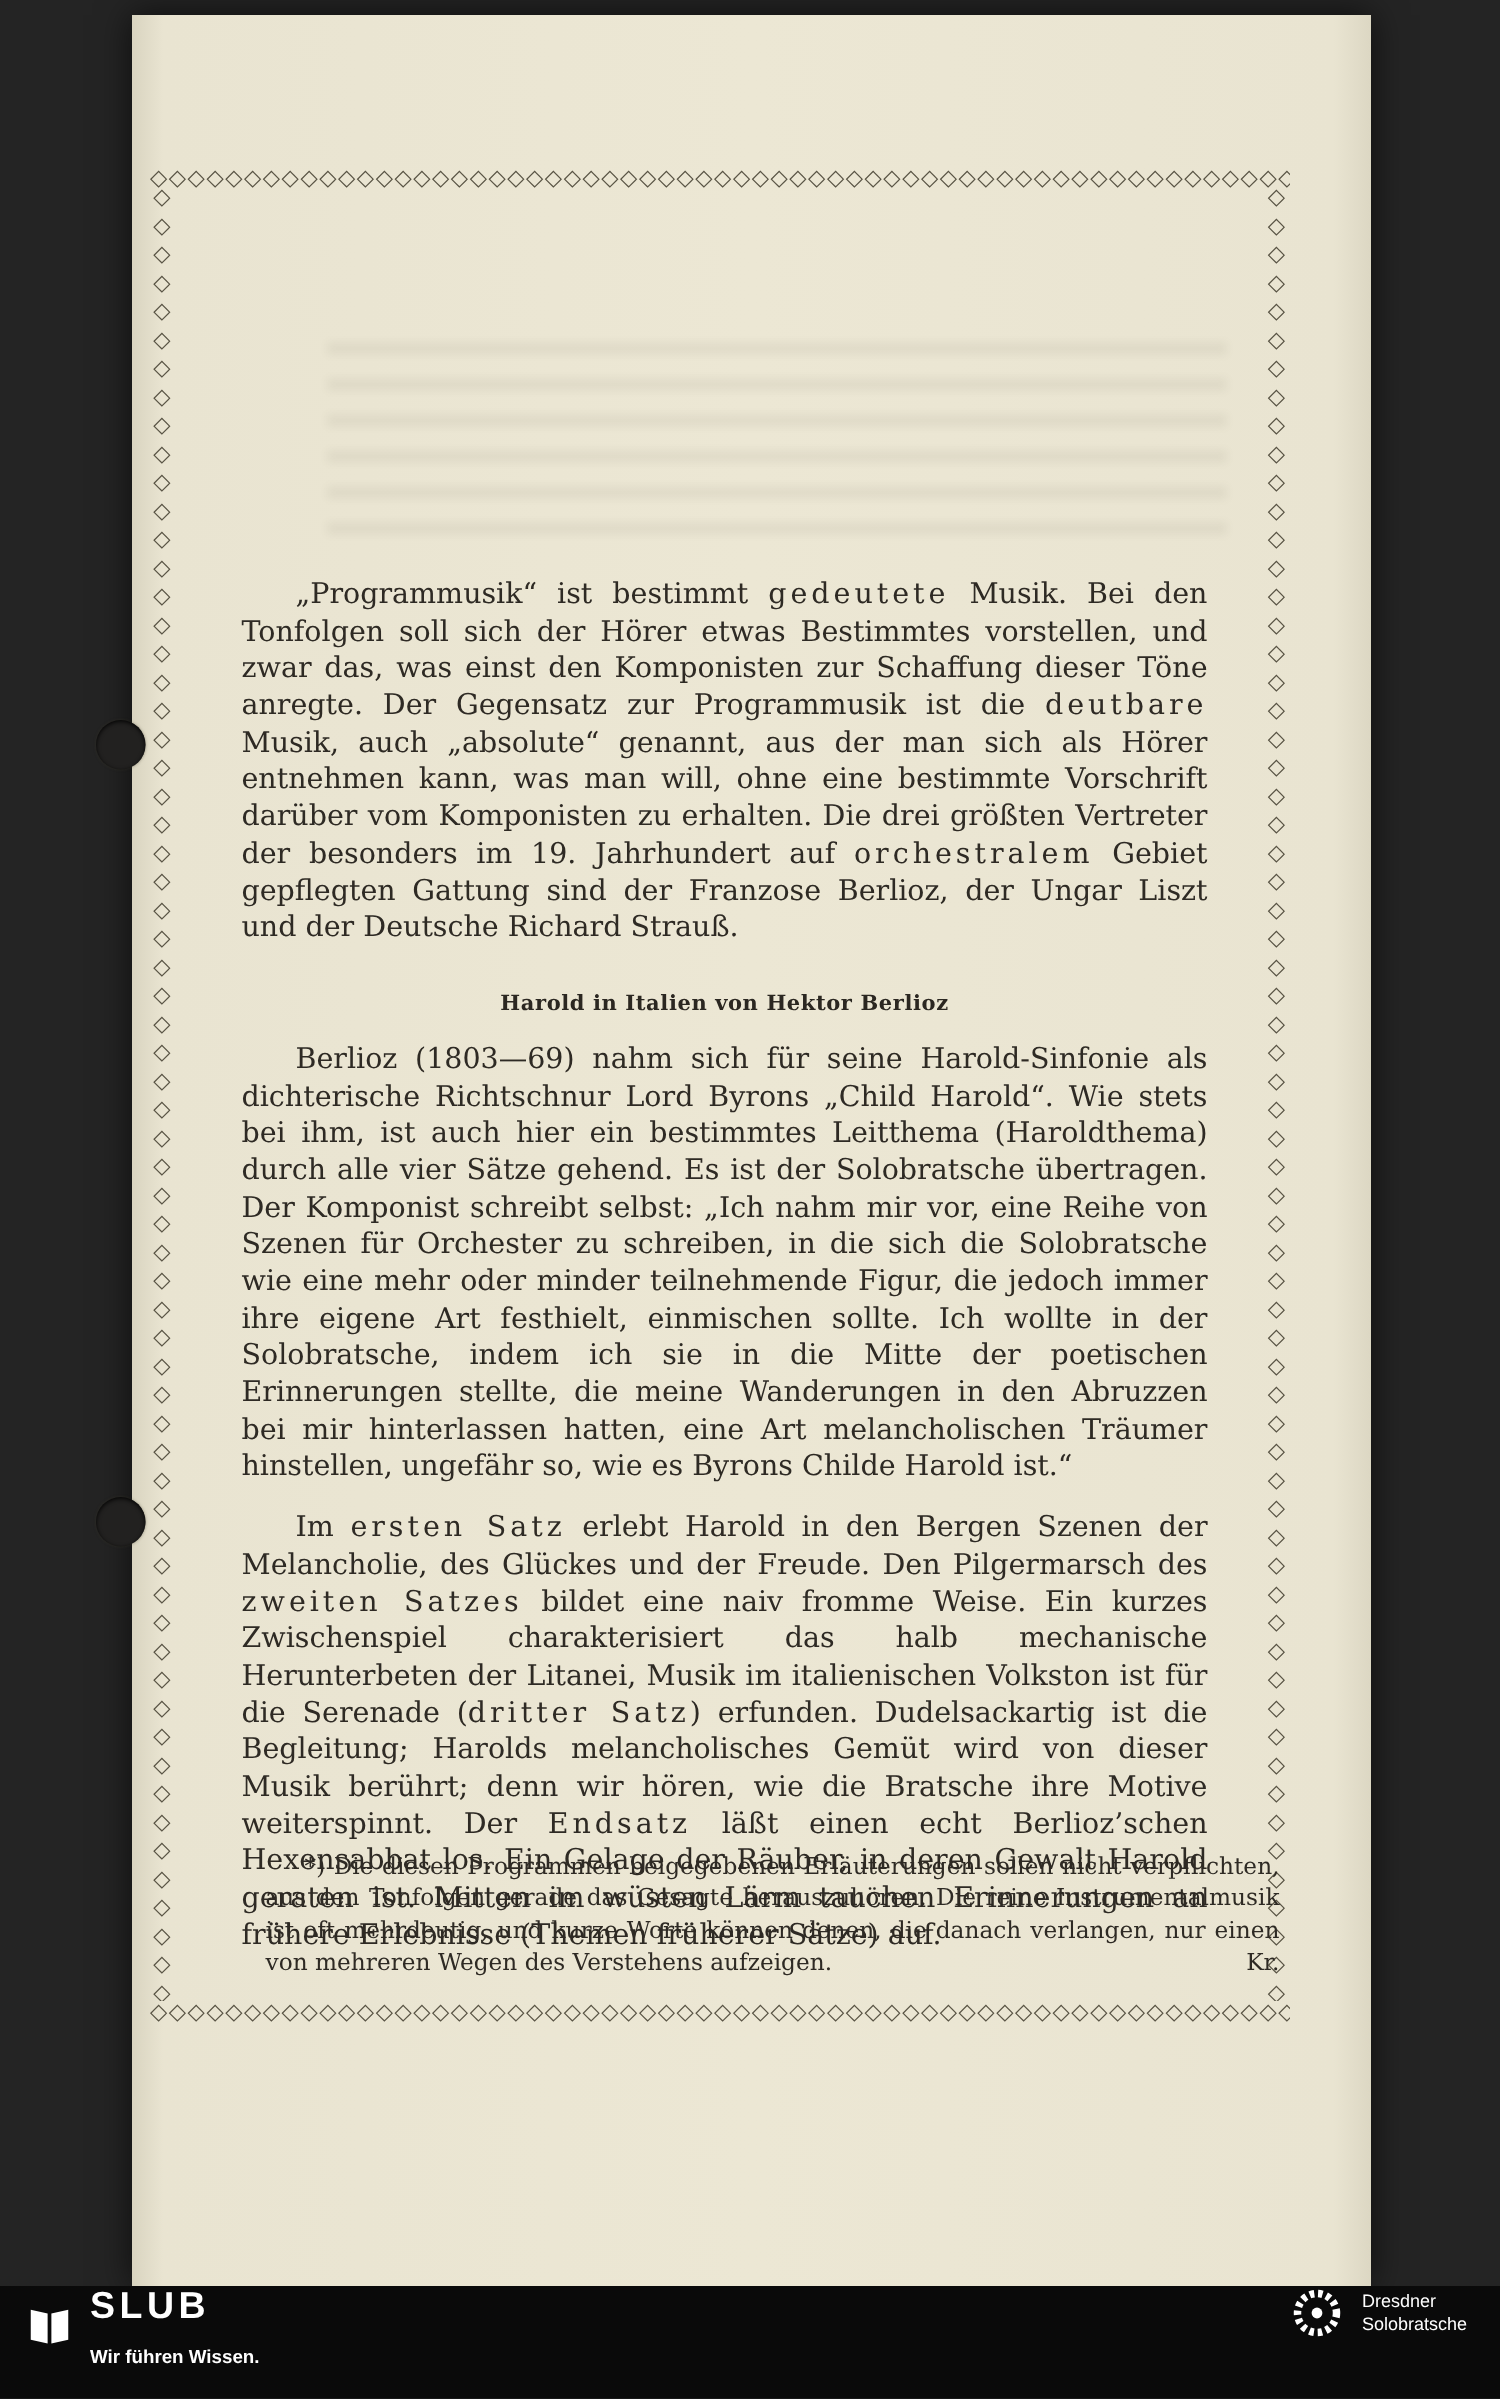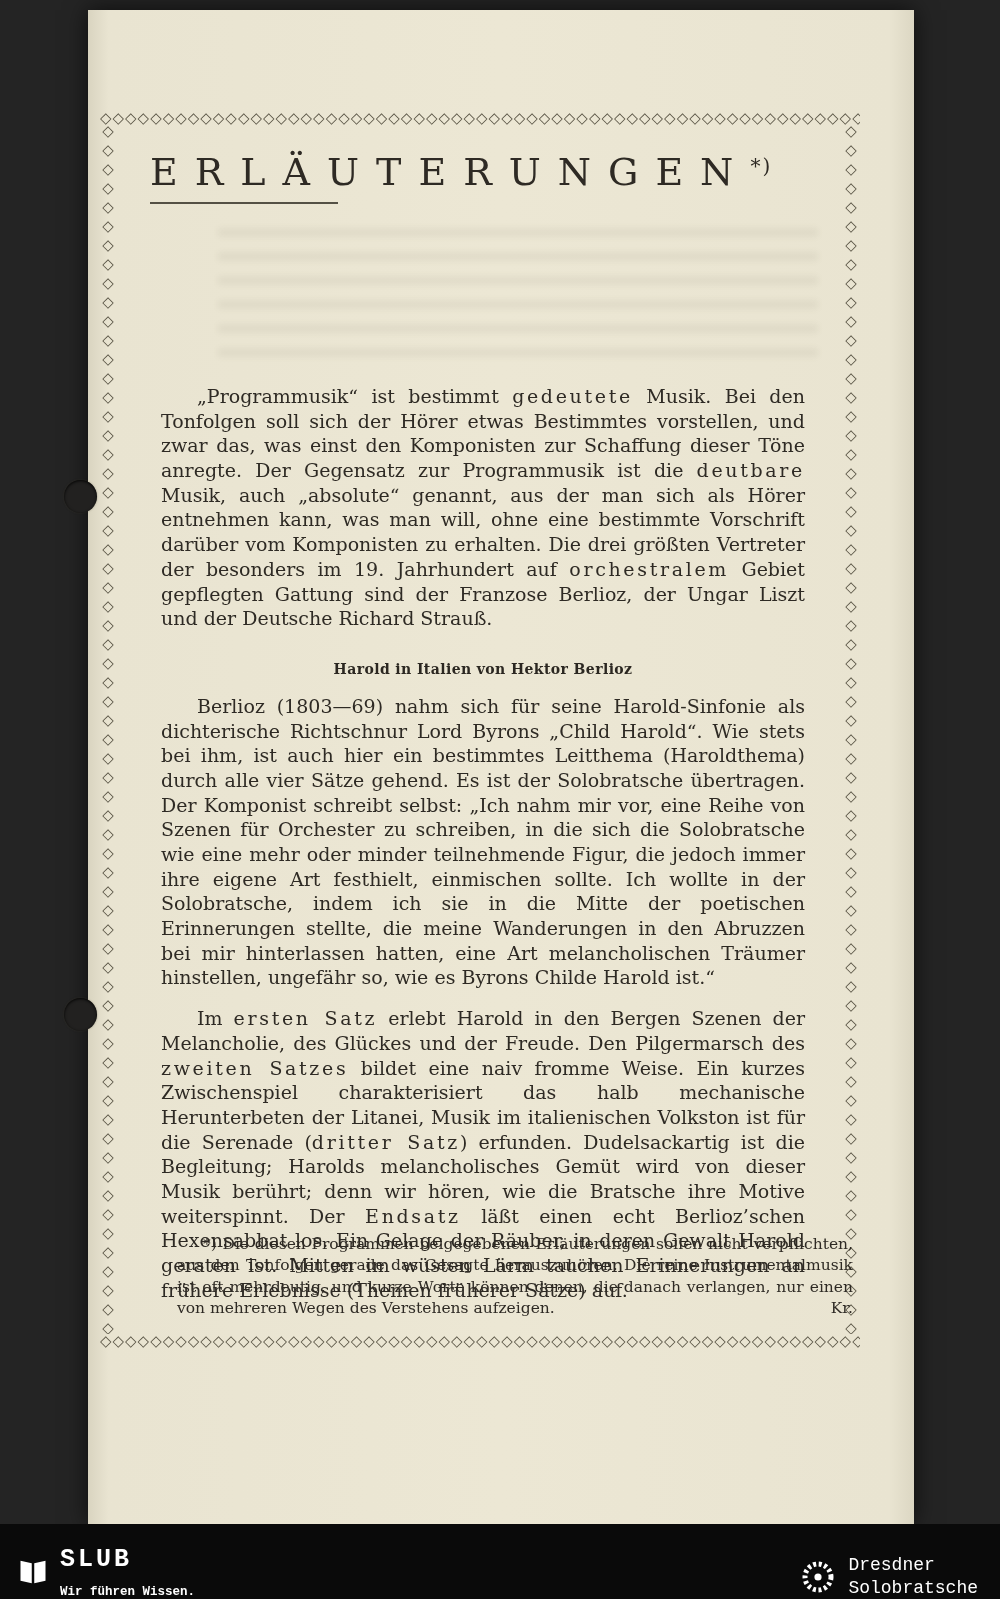--- a/index.html
+++ b/index.html
@@ -64,47 +64,43 @@
   .hole {
     position:absolute; width:33px; height:33px; border-radius:50%;
     background:#222120; left:-24px;
     box-shadow:inset 0 1px 3px rgba(0,0,0,.9), 0 0 2px rgba(60,55,40,.5);
   }
   .hole-1 { top:470px; }
   .hole-2 { top:988px; }
   
   .viewer-footer {
     position:absolute; left:0; bottom:0; width:100%; height:75px;
-    background:#0a0a0a; display:flex; align-items:flex-end;
+    background:#0a0a0a; display:flex; align-items:flex-start;
     justify-content:space-between; padding:0 18px; box-sizing:border-box;
-    font-family:Liberation Mono, monospace; color:#fff;
+    font-family:Liberation Sans, sans-serif; color:#fff;
   }
   .footer-left { display:flex; align-items:center; gap:12px; cursor:pointer; }
   .slub-name { font-size:25px; font-weight:bold; letter-spacing:3px; line-height:1.1; }
   .slub-tagline { font-size:12.5px; font-weight:bold; margin-top:12px; }
   .footer-right { display:flex; align-items:center; gap:12px; cursor:pointer; padding-right:4px; }
-  .phil-text { font-size:18px; line-height:1.25; }
+  .phil-text { font-size:12px; line-height:1.25; }
   .book-icon, .phil-icon { display:flex; align-items:center; }
 </style>
 </head>
 <body>
 
 <div class="stage">
 
   <div class="paper">
 
     <div class="chain chain-top">◇◇◇◇◇◇◇◇◇◇◇◇◇◇◇◇◇◇◇◇◇◇◇◇◇◇◇◇◇◇◇◇◇◇◇◇◇◇◇◇◇◇◇◇◇◇◇◇◇◇◇◇◇◇◇◇◇◇◇◇◇◇◇◇◇◇◇◇◇◇◇◇◇◇◇◇◇◇◇◇◇◇◇◇◇◇◇◇◇◇◇◇◇◇◇◇◇◇◇◇◇◇◇◇◇◇◇◇◇◇◇◇◇◇◇◇◇◇◇◇◇◇◇◇◇◇◇◇◇◇◇◇◇◇◇◇◇◇◇◇◇◇◇◇◇◇◇◇◇◇◇◇◇◇◇◇◇◇◇◇</div>
     <div class="chain chain-bottom">◇◇◇◇◇◇◇◇◇◇◇◇◇◇◇◇◇◇◇◇◇◇◇◇◇◇◇◇◇◇◇◇◇◇◇◇◇◇◇◇◇◇◇◇◇◇◇◇◇◇◇◇◇◇◇◇◇◇◇◇◇◇◇◇◇◇◇◇◇◇◇◇◇◇◇◇◇◇◇◇◇◇◇◇◇◇◇◇◇◇◇◇◇◇◇◇◇◇◇◇◇◇◇◇◇◇◇◇◇◇◇◇◇◇◇◇◇◇◇◇◇◇◇◇◇◇◇◇◇◇◇◇◇◇◇◇◇◇◇◇◇◇◇◇◇◇◇◇◇◇◇◇◇◇◇◇◇◇◇◇</div>
     <div class="chain chain-left">◇◇◇◇◇◇◇◇◇◇◇◇◇◇◇◇◇◇◇◇◇◇◇◇◇◇◇◇◇◇◇◇◇◇◇◇◇◇◇◇◇◇◇◇◇◇◇◇◇◇◇◇◇◇◇◇◇◇◇◇◇◇◇◇◇◇◇◇◇◇◇◇◇◇◇◇◇◇◇◇◇◇◇◇◇◇◇◇◇◇◇◇◇◇◇◇◇◇◇◇◇◇◇◇◇◇◇◇◇◇◇◇◇◇◇◇◇◇◇◇◇◇◇◇◇◇◇◇◇◇◇◇◇◇◇◇◇◇◇◇◇◇◇◇◇◇◇◇◇◇◇◇◇◇◇◇◇◇◇◇</div>
     <div class="chain chain-right">◇◇◇◇◇◇◇◇◇◇◇◇◇◇◇◇◇◇◇◇◇◇◇◇◇◇◇◇◇◇◇◇◇◇◇◇◇◇◇◇◇◇◇◇◇◇◇◇◇◇◇◇◇◇◇◇◇◇◇◇◇◇◇◇◇◇◇◇◇◇◇◇◇◇◇◇◇◇◇◇◇◇◇◇◇◇◇◇◇◇◇◇◇◇◇◇◇◇◇◇◇◇◇◇◇◇◇◇◇◇◇◇◇◇◇◇◇◇◇◇◇◇◇◇◇◇◇◇◇◇◇◇◇◇◇◇◇◇◇◇◇◇◇◇◇◇◇◇◇◇◇◇◇◇◇◇◇◇◇◇</div>
 
-    <div class="title-block">
-      <span class="title-text">ERLÄUTERUNGEN</span><span class="title-mark">*)</span>
-      <div class="title-rule"></div>
-    </div>
 
     <div class="bleed"></div>
 
     <div class="flow" id="flow">
         <p><span>„Programmusik“ ist bestimmt </span><span class="sp">gedeutete</span><span> Musik.  Bei den Tonfolgen soll sich der Hörer etwas Bestimmtes vorstellen, und zwar das, was einst den Komponisten zur Schaffung dieser Töne anregte.  Der Gegensatz zur Programmusik ist die </span><span class="sp">deutbare</span><span> Musik, auch „absolute“ genannt, aus der man sich als Hörer entnehmen kann, was man will, ohne eine bestimmte Vorschrift darüber vom Komponisten zu erhalten.  Die drei größten Vertreter der besonders im 19. Jahrhundert auf </span><span class="sp">orchestralem</span><span> Gebiet gepflegten Gattung sind der Franzose Berlioz, der Ungar Liszt und der Deutsche Richard Strauß.</span></p>
         <h2>Harold in Italien von Hektor Berlioz</h2>
         <p><span>Berlioz (1803—69) nahm sich für seine Harold-Sinfonie als dichterische Richtschnur Lord Byrons „Child Harold“.  Wie stets bei ihm, ist auch hier ein bestimmtes Leitthema (Haroldthema) durch alle vier Sätze gehend.  Es ist der Solobratsche übertragen.  Der Komponist schreibt selbst: „Ich nahm mir vor, eine Reihe von Szenen für Orchester zu schreiben, in die sich die Solobratsche wie eine mehr oder minder teilnehmende Figur, die jedoch immer ihre eigene Art festhielt, einmischen sollte.  Ich wollte in der Solobratsche, indem ich sie in die Mitte der poetischen Erinnerungen stellte, die meine Wanderungen in den Abruzzen bei mir hinterlassen hatten, eine Art melancholischen Träumer hinstellen, ungefähr so, wie es Byrons Childe Harold ist.“</span></p>
         <p><span>Im </span><span class="sp">ersten Satz</span><span> erlebt Harold in den Bergen Szenen der Melancholie, des Glückes und der Freude.  Den Pilgermarsch des </span><span class="sp">zweiten Satzes</span><span> bildet eine naiv fromme Weise.  Ein kurzes Zwischenspiel charakterisiert das halb mechanische Herunterbeten der Litanei, Musik im italienischen Volkston ist für die Serenade (</span><span class="sp">dritter Satz</span><span>) erfunden.  Dudelsackartig ist die Begleitung; Harolds melancholisches Gemüt wird von dieser Musik berührt; denn wir hören, wie die Bratsche ihre Motive weiterspinnt.  Der </span><span class="sp">Endsatz</span><span> läßt einen echt Berlioz’schen Hexensabbat los.  Ein Gelage der Räuber, in deren Gewalt Harold geraten ist.  Mitten im wüsten Lärm tauchen Erinnerungen an frühere Erlebnisse (Themen früherer Sätze) auf.</span></p>
       </div>
 

